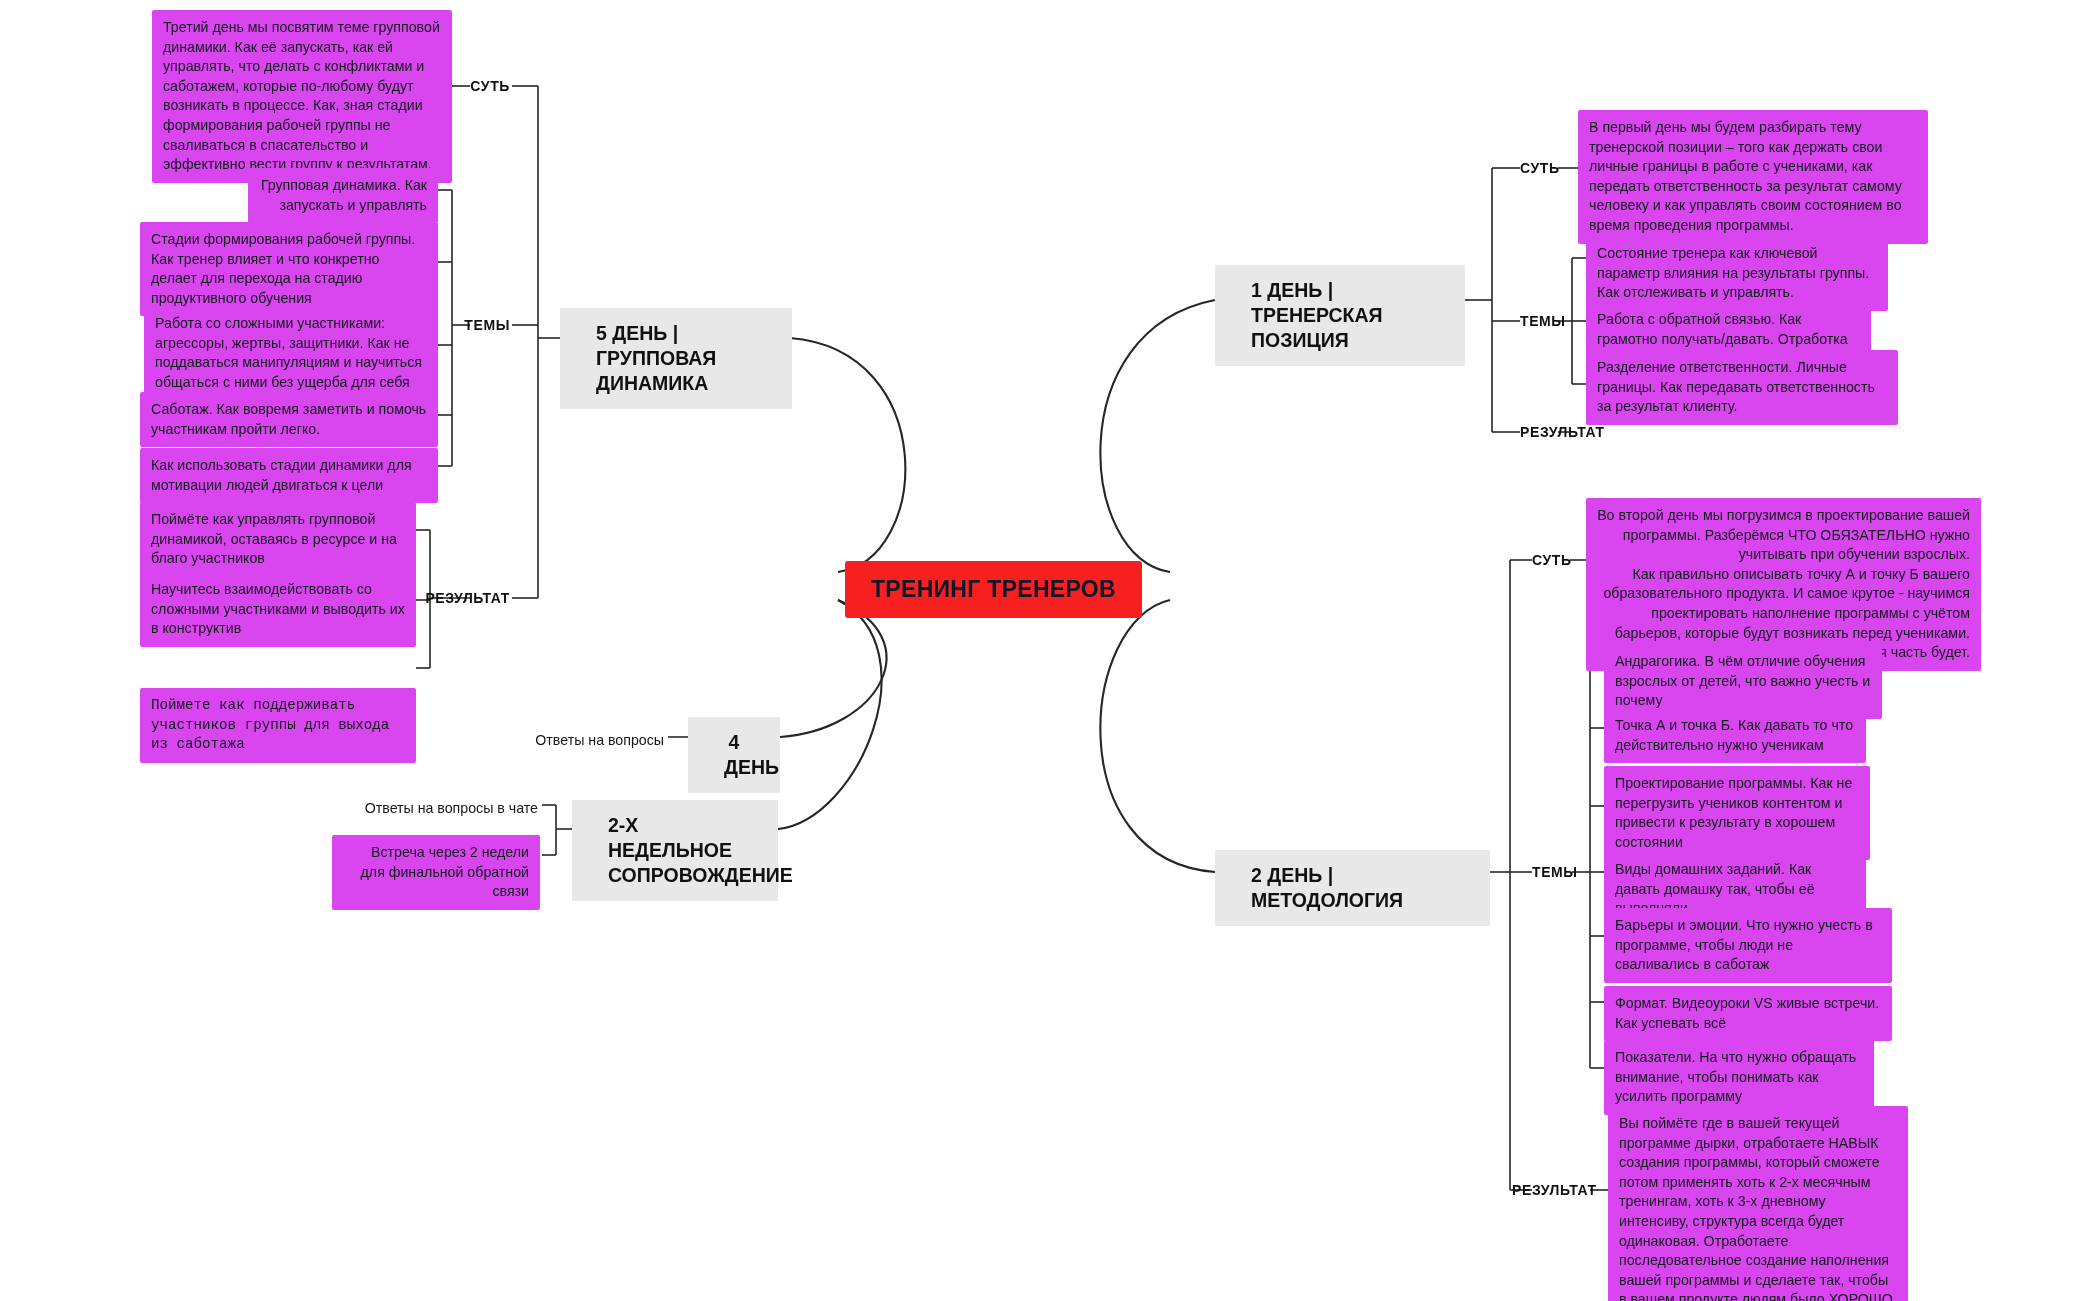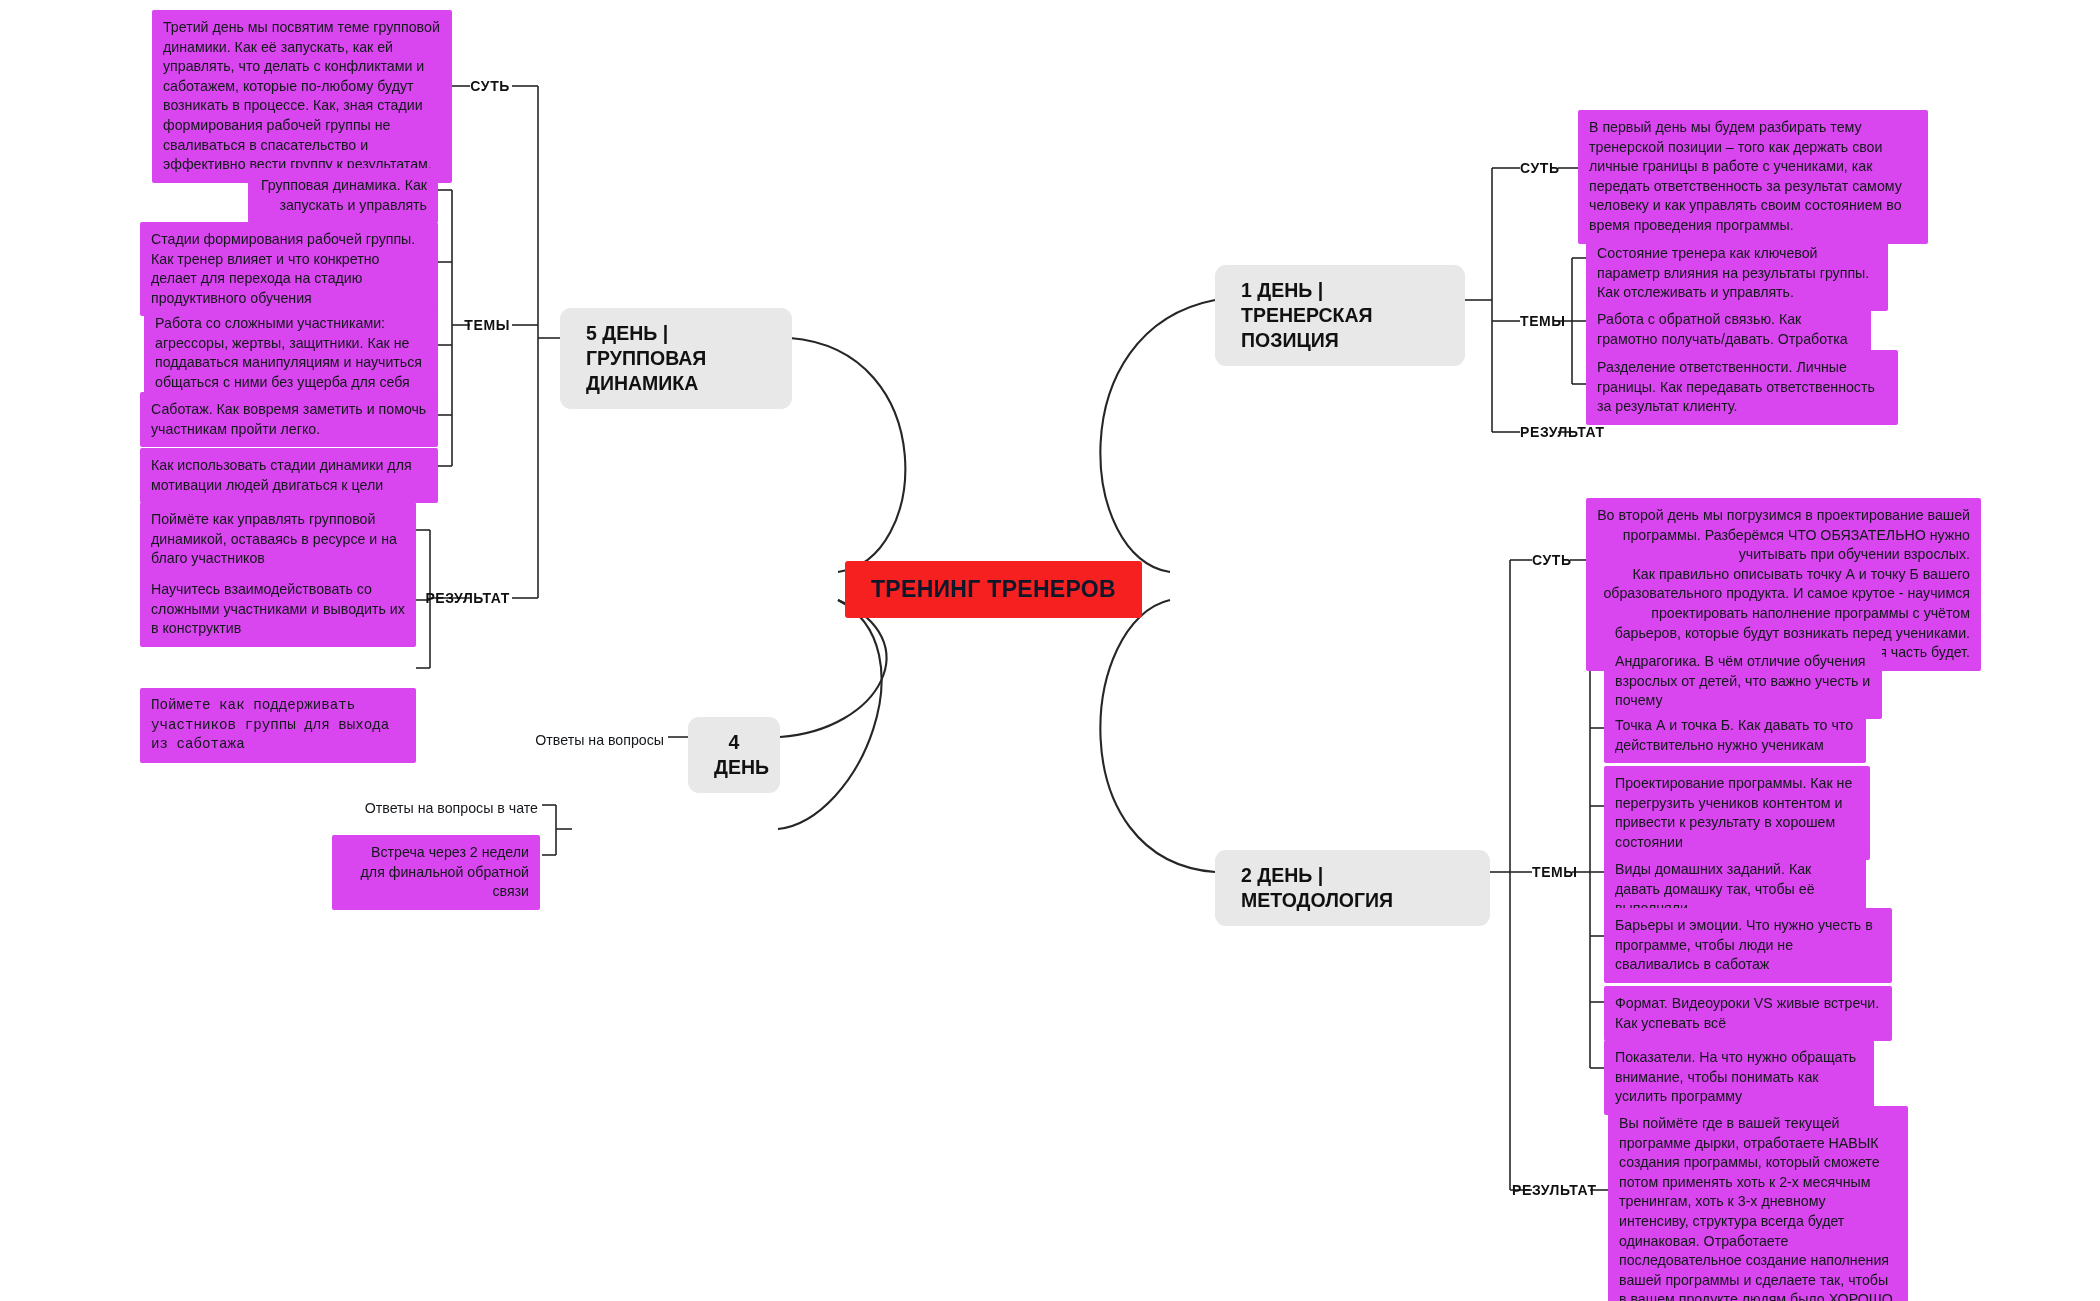--- a/index.html
+++ b/index.html
@@ -46,22 +46,22 @@
     letter-spacing: 0.3px;
     padding: 15px 26px;
     border-radius: 3px;
     white-space: nowrap;
   }
   .day {
     background: #e8e8e8;
     color: #111111;
     font-size: 19.5px;
     font-weight: bold;
-    padding: 13px 26px;
-    border-radius: 11px;
+    padding: 13px 36px;
+    border-radius: 0;
     line-height: 1.28;
   }
   .cat {
     color: #111111;
     font-size: 14px;
     font-weight: bold;
     letter-spacing: 0.6px;
     white-space: nowrap;
   }
   .leaf {
@@ -213,16 +213,17 @@
   <div class="node leaf tint" style="left:140px; top:392px; width:298px;">Саботаж. Как вовремя заметить и помочь участникам пройти легко.</div>
   <div class="node leaf tint" style="left:140px; top:448px; width:298px;">Как использовать стадии динамики для мотивации людей двигаться к цели</div>
 
   <div class="node leaf tint" style="left:140px; top:502px; width:276px;">Поймёте как управлять групповой динамикой, оставаясь в ресурсе и на благо участников</div>
   <div class="node leaf tint" style="left:140px; top:572px; width:276px;">Научитесь взаимодействовать со сложными участниками и выводить их в конструктив</div>
   <div class="node leaf tint" style="left:140px; top:688px; width:276px;font-family:Liberation Mono, monospace;">Поймете как поддерживать участников группы для выхода из саботажа</div>
 
   <div class="node day" style="left:688px; top:717px; width:92px; text-align:center;">4 ДЕНЬ</div>
   <div class="node leaf plain ra" style="left:498px; top:727px; width:168px;">Ответы на вопросы</div>
 
+  <div class="node day" style="left:572px; top:800px; width:206px;">2-Х НЕДЕЛЬНОЕ СОПРОВОЖДЕНИЕ</div>
   <div class="node leaf plain ra" style="left:362px; top:795px; width:178px;">Ответы на вопросы в чате</div>
   <div class="node leaf tint ra" style="left:332px; top:835px; width:208px;">Встреча через 2 недели для финальной обратной связи</div>
 
 </div>
 
 </body></html>

